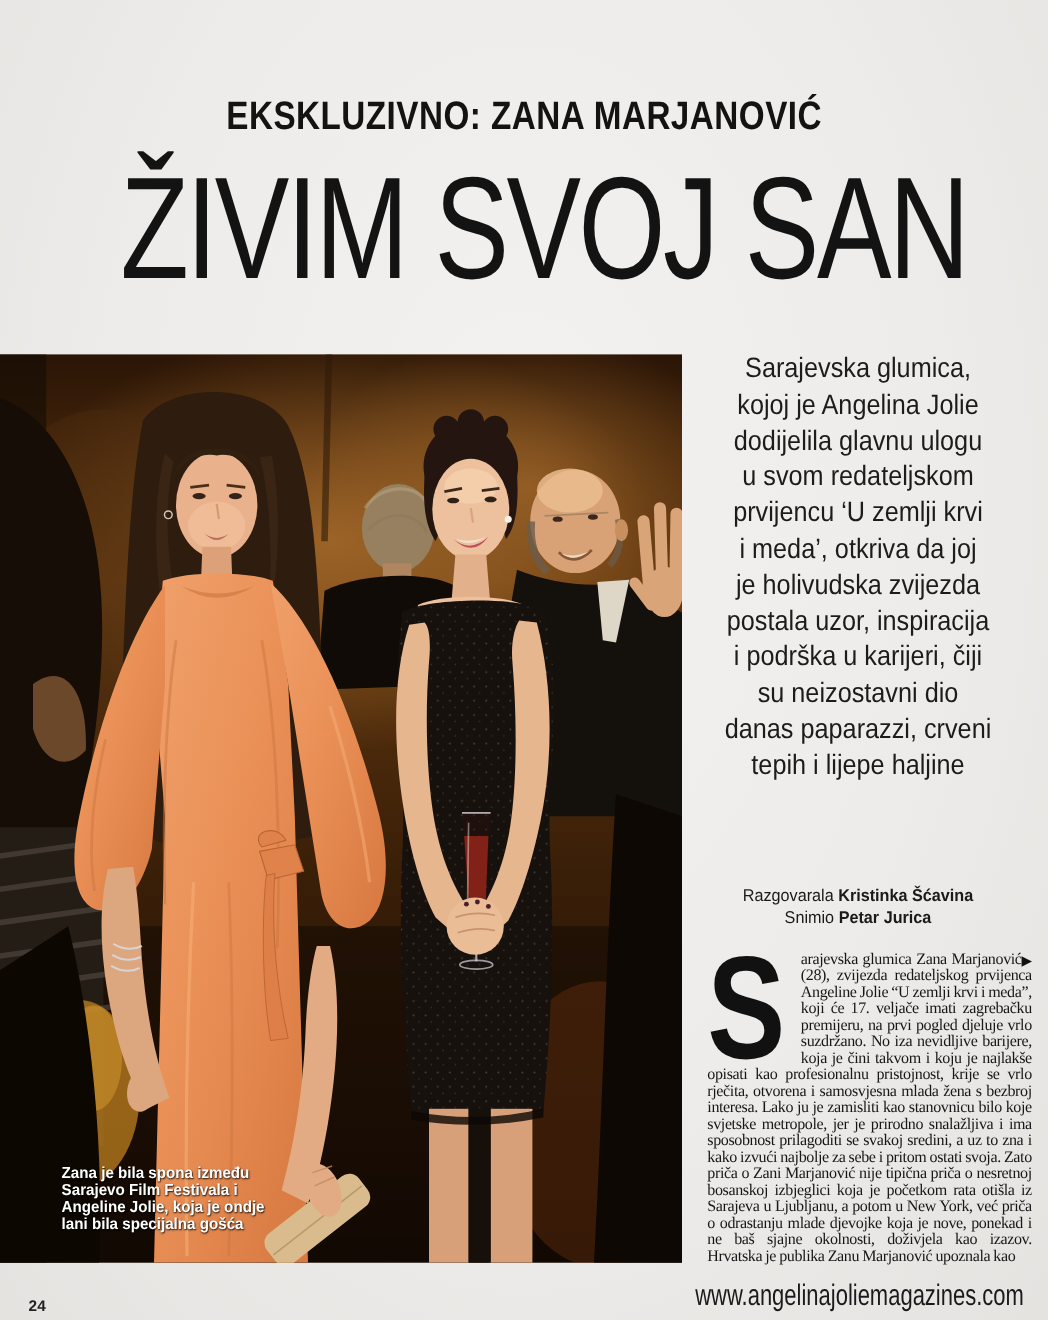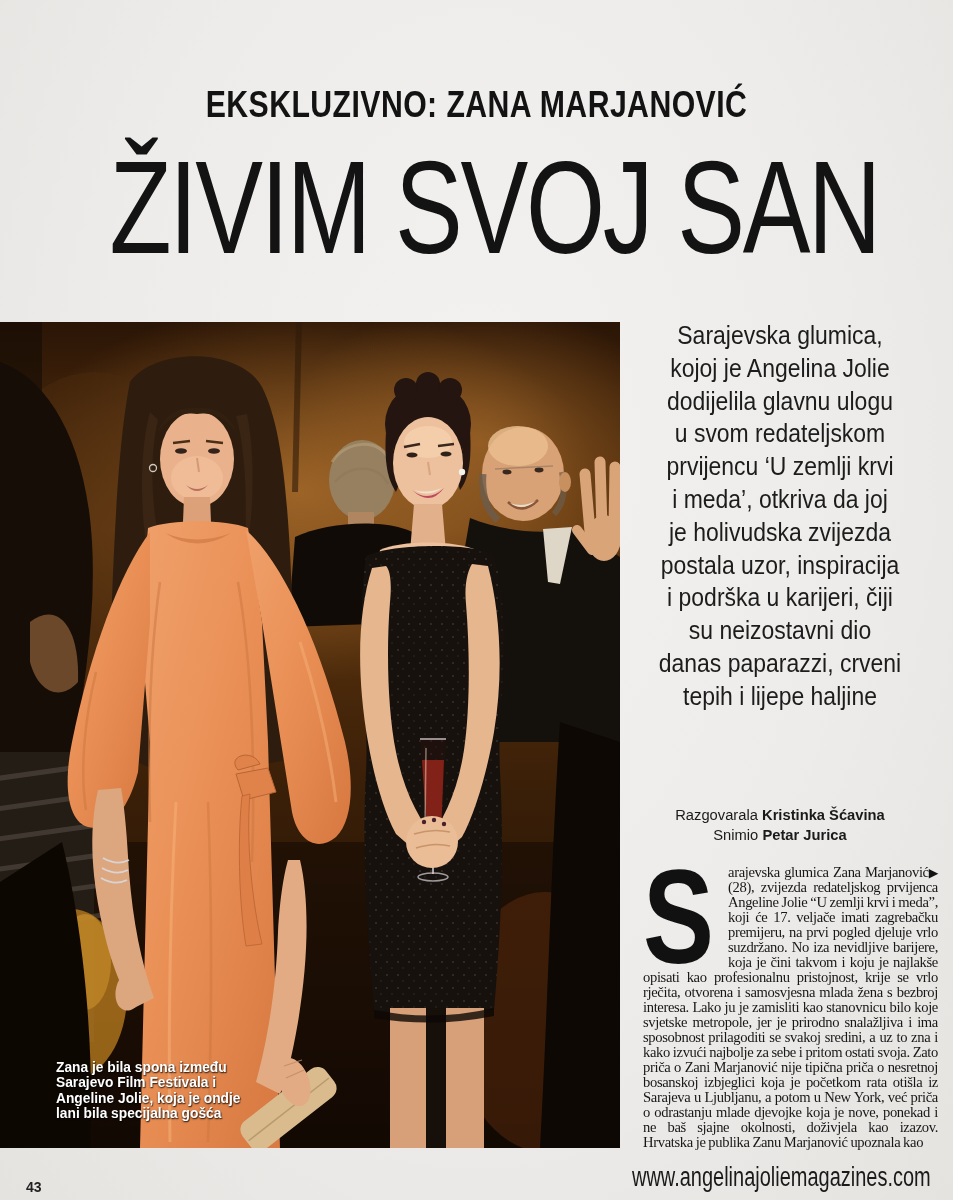--- a/index.html
+++ b/index.html
@@ -274,14 +274,14 @@
 </div>
 
 <p class="abs article">
   <span class="dropcap">
       <span>S</span>
     </span>
   <span class="cont">▶</span>
   <span>arajevska glumica Zana Marjanović (28), zvijezda redateljskog prvijenca Angeline Jolie “U zemlji krvi i meda”, koji će 17. veljače imati zagrebačku premijeru, na prvi pogled djeluje vrlo suzdržano. No iza nevidljive barijere, koja je čini takvom i koju je najlakše opisati kao profesionalnu pristojnost, krije se vrlo rječita, otvorena i samosvjesna mlada žena s bezbroj interesa. Lako ju je zamisliti kao stanovnicu bilo koje svjetske metropole, jer je prirodno snalažljiva i ima sposobnost prilagoditi se svakoj sredini, a uz to zna i kako izvući najbolje za sebe i pritom ostati svoja. Zato priča o Zani Marjanović nije tipična priča o nesretnoj bosanskoj izbjeglici koja je početkom rata otišla iz Sarajeva u Ljubljanu, a potom u New York, već priča o odrastanju mlade djevojke koja je nove, ponekad i ne baš sjajne okolnosti, doživjela kao izazov. Hrvatska je publika Zanu Marjanović upoznala kao</span>
 </p>
 
-<div class="abs pagenum">43</div>
+<div class="abs pagenum">24</div>
 <div class="abs website">www.angelinajoliemagazines.com</div>
 
 </body></html>

